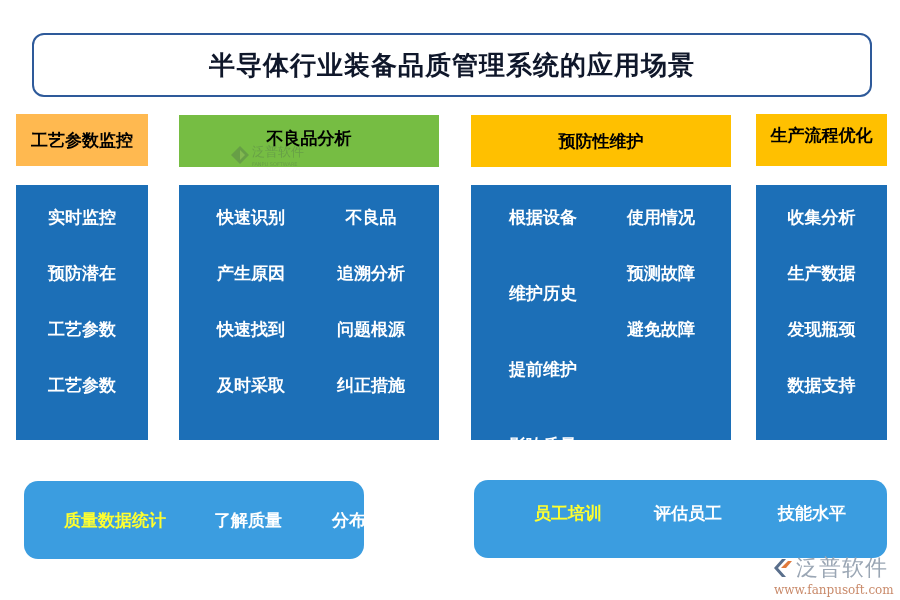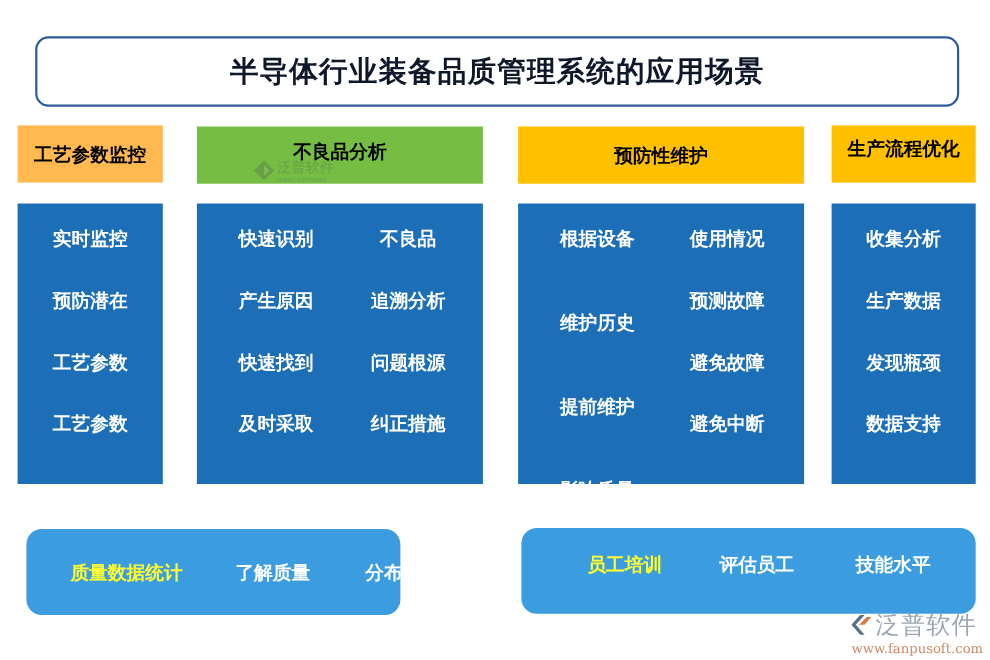--- a/index.html
+++ b/index.html
@@ -109,21 +109,20 @@
   <div class="col" style="left:12px; width:120px; top:4px;gap:20px;">
     <span class="cell">根据设备</span>
     <span class="cell">维护历史</span>
     <span class="cell">提前维护</span>
     <span class="cell">影响质量</span>
   </div>
   <div class="col" style="left:130px; width:120px; top:4px;">
     <span class="cell">使用情况</span>
     <span class="cell">预测故障</span>
     <span class="cell">避免故障</span>
-    <span class="cell">避免中断</span>
   </div>
 </div>
 
 <div class="panel" style="left:756px; width:131px;">
   <div class="col" style="left:0; width:131px; top:4px;">
     <span class="cell">收集分析</span>
     <span class="cell">生产数据</span>
     <span class="cell">发现瓶颈</span>
     <span class="cell">数据支持</span>
   </div>

